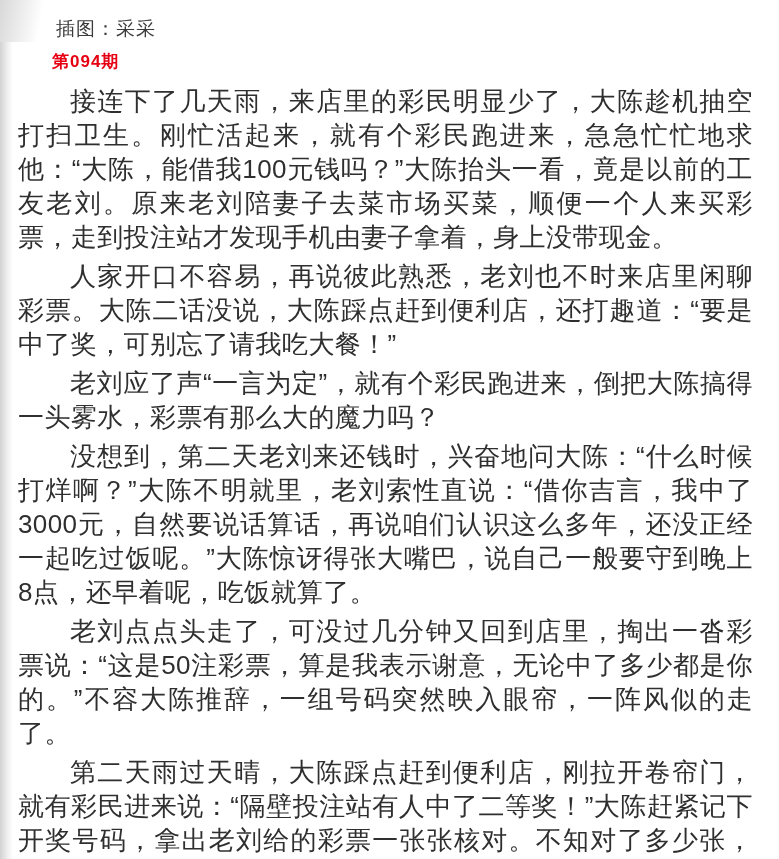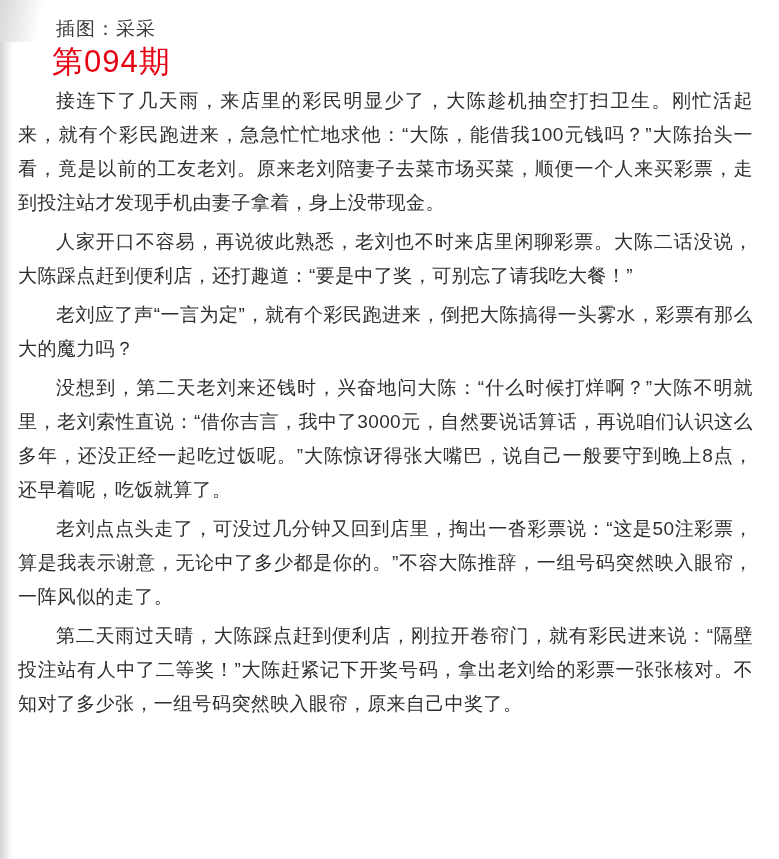--- a/index.html
+++ b/index.html
@@ -40,29 +40,29 @@
   }
   .credit {
     margin: 0 0 6px 38px;
     font-size: 19px;
     line-height: 22px;
     color: #3a3a3a;
     letter-spacing: 1px;
   }
   .title {
     margin: 0 0 6px 34px;
-    font-size: 31px;
+    font-size: 17px;
     line-height: 32px;
-    font-weight: normal;
+    font-weight: bold;
     color: #e60012;
     letter-spacing: 1px;
   }
   .para {
     margin: 0 0 5px 0;
-    font-size: 19px;
+    font-size: 26px;
     line-height: 34px;
     letter-spacing: 0.4px;
     text-align: justify;
     text-indent: 2em;
     color: #2f2f2f;
   }
   .para.shallow-indent {
     text-indent: 0.85em;
   }
 </style>

